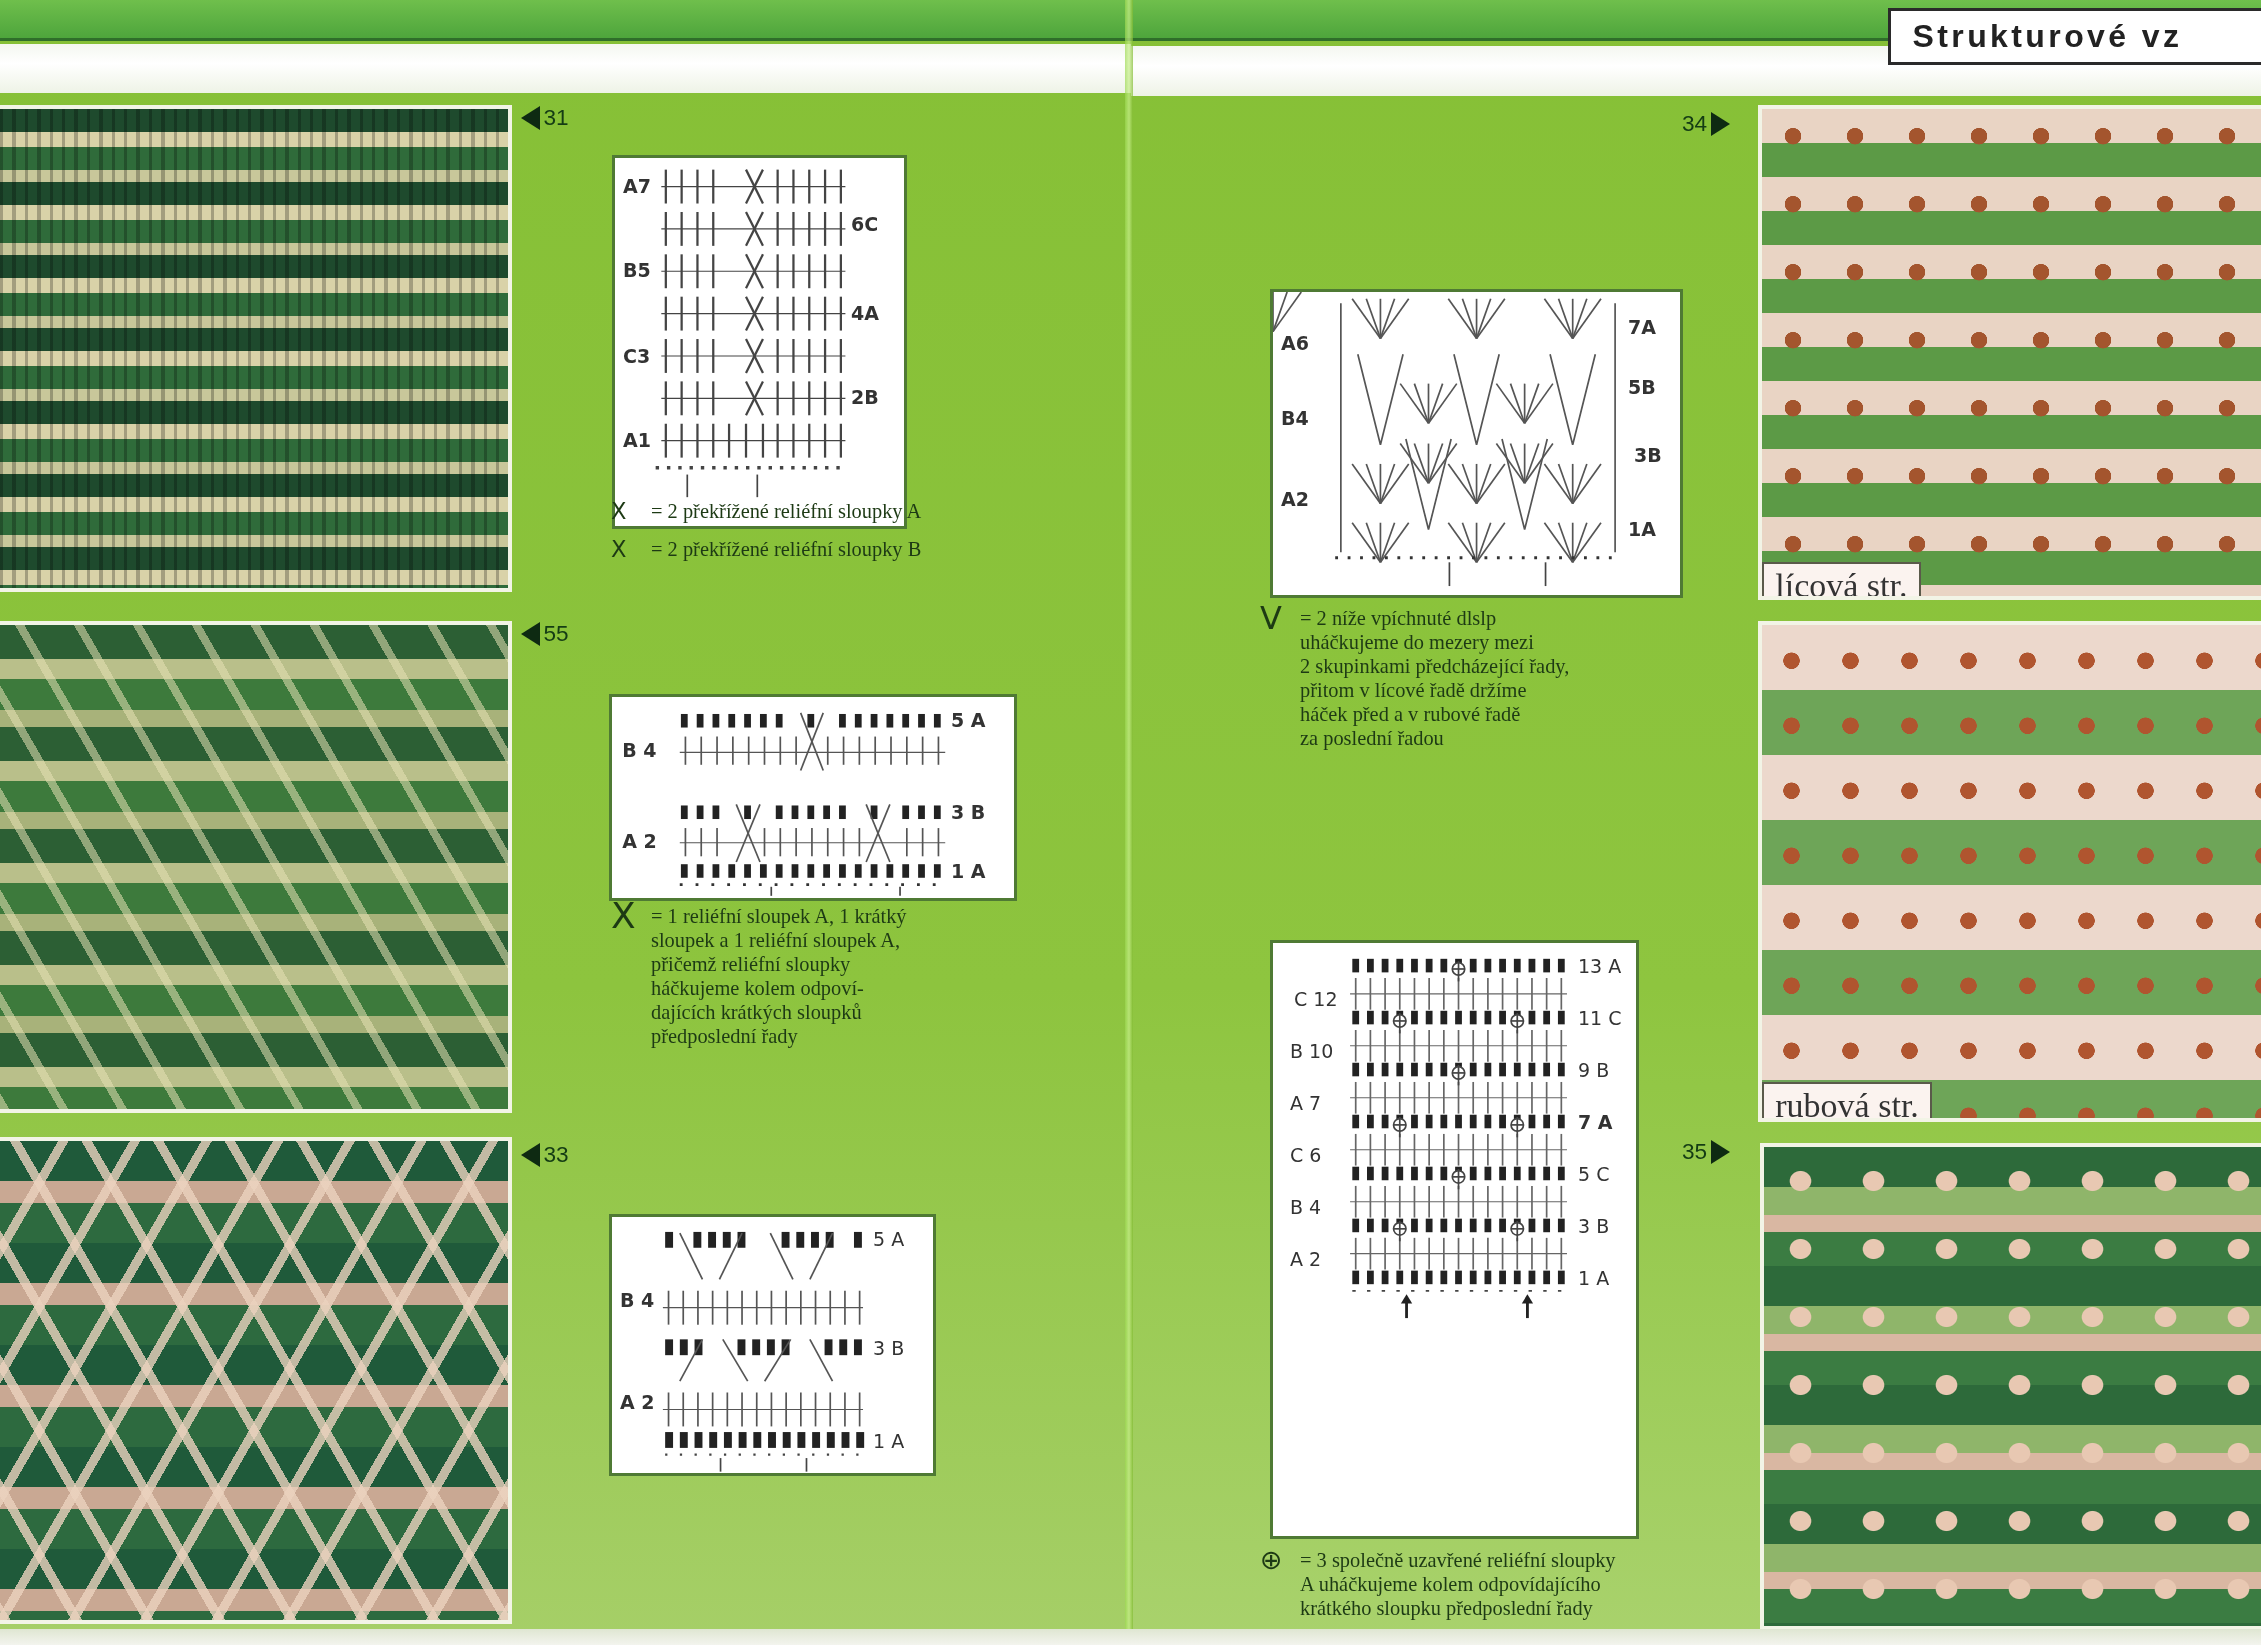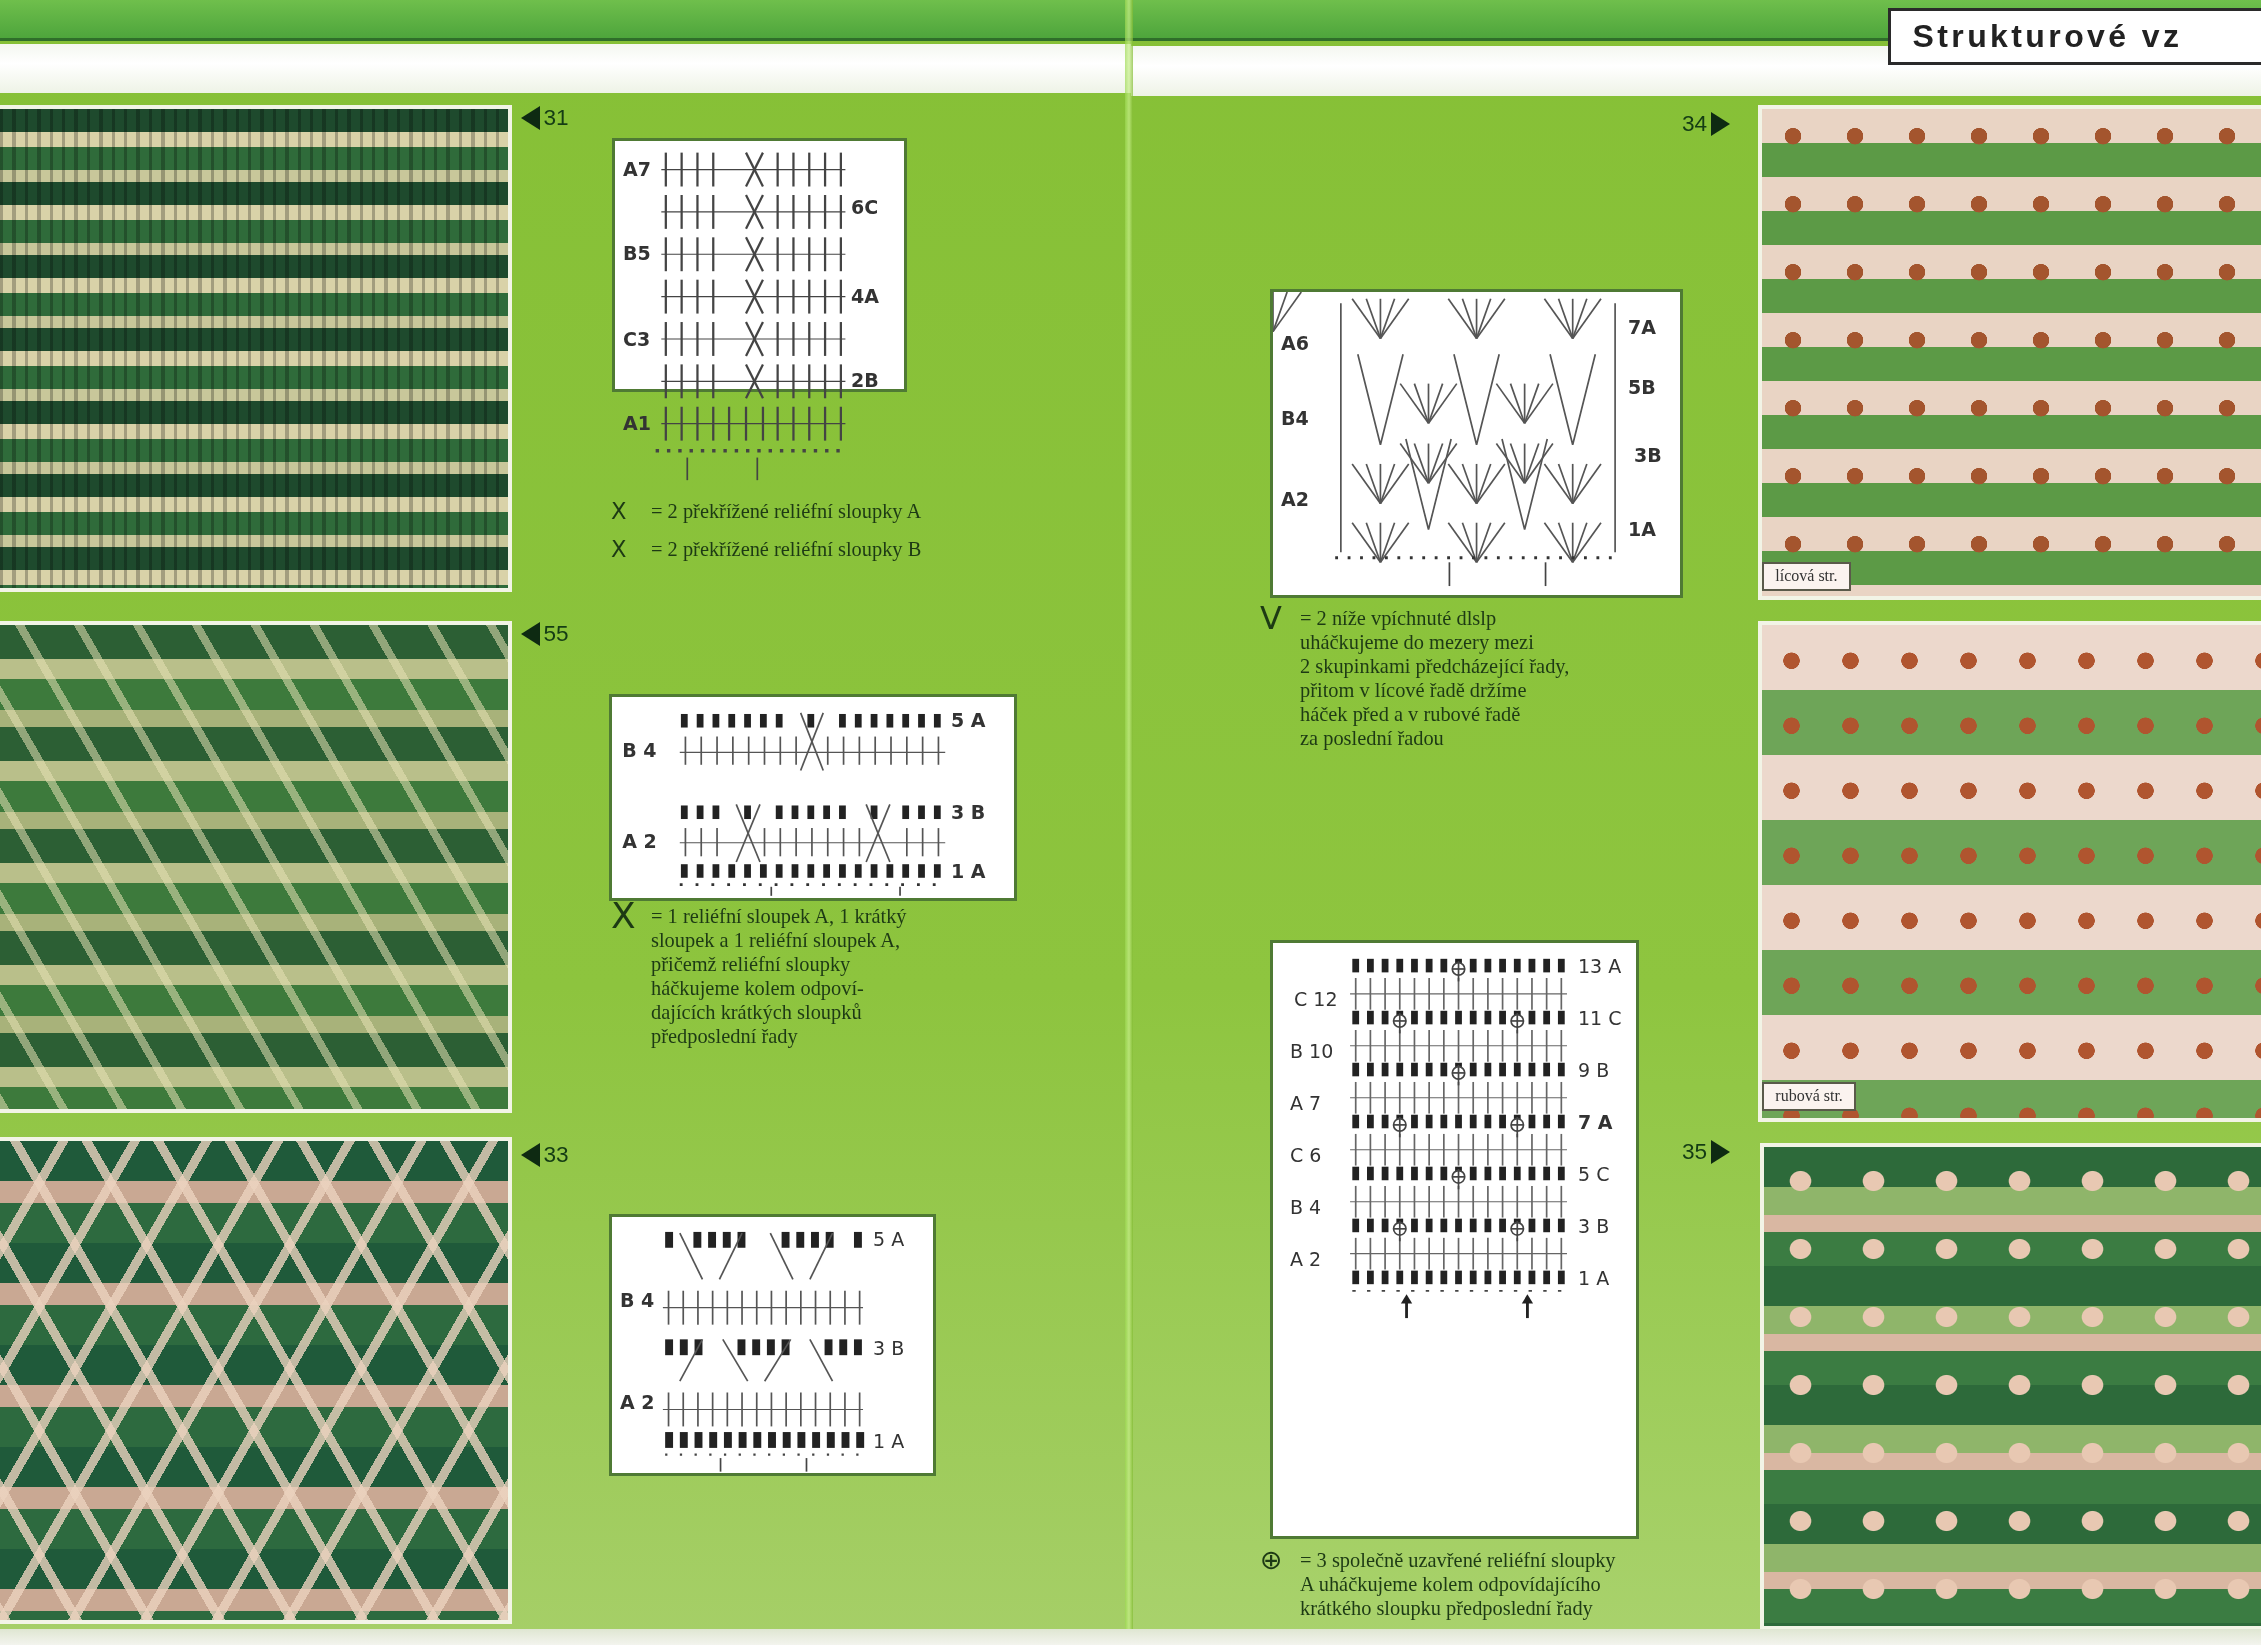--- a/index.html
+++ b/index.html
@@ -34,21 +34,21 @@
   .p34a { background:
       radial-gradient(circle at 50% 40%, #a4552e 0 8px, transparent 8.5px) 0 0/62px 68px,
       repeating-linear-gradient(180deg, #e9d4c4 0 34px, #5c9a46 34px 68px); }
   .p34b { background:
       radial-gradient(circle at 50% 55%, #b0552f 0 8px, transparent 8.5px) 0 0/59px 65px,
       repeating-linear-gradient(180deg, #ecd8cc 0 65px, #6ea558 65px 130px); }
   .p35 { background:
       radial-gradient(ellipse at 50% 50%, #e8c8b2 0 10.2px, transparent 11.3px) 0 0/73px 68px,
       repeating-linear-gradient(180deg, #2d6a3a 0 40px, #8fb56a 40px 68px, #d9b7a2 68px 85px, #3b7c42 85px 119px); }
 
-  .photo-label { position: absolute; left: 0; background: #fbf3ef; border: 2.8px solid #5a5a4a; padding: 3.4px 11.3px; font-family: "Liberation Serif", serif; font-size: 16px; color: #333; }
+  .photo-label { position: absolute; left: 0; background: #fbf3ef; border: 2.8px solid #5a5a4a; padding: 3.4px 11.3px; font-family: "Liberation Serif", serif; font-size: 34px; color: #333; }
 
   .marker { position: absolute; display: flex; align-items: center; gap: 3.4px; font-size: 22.6px; color: #143c14; }
   .tri-left { width: 0; height: 0; border-top: 12.4px solid transparent; border-bottom: 12.4px solid transparent; border-right: 19px solid #0e2a12; }
   .tri-right { width: 0; height: 0; border-top: 12.4px solid transparent; border-bottom: 12.4px solid transparent; border-left: 19px solid #0e2a12; }
 
   .chart { position: absolute; background: #fff; border: 3.4px solid #4f7a34; font-family: "DejaVu Sans", sans-serif; color: #222; }
   .chart svg { position: absolute; left: 0; top: 0; }
   .row-label { position: absolute; font-size: 19px; font-weight: 600; color: #333; }
 
   .legend { position: absolute; font-family: "Liberation Serif", serif; color: #1d3a14; font-size: 20.4px; line-height: 24px; }
@@ -64,21 +64,21 @@
   <div class="top-band"></div>
   <div class="white-band"></div>
 
   <div class="photo" style="left:-4.5px;top:105px;width:516px;height:487px;">
       <div class="photo-inner p31"></div>
     </div>
   <div class="marker" style="left:521px;top:105px;">
     <span class="tri-left"></span>
     <span>31</span>
   </div>
-  <div class="chart" style="left:612px;top:138px;width:295px;height:254px;">
+  <div class="chart" style="left:612px;top:155px;width:295px;height:374px;">
     <svg width="288" height="344" viewBox="0 0 510 608">
       <g stroke="#444" stroke-width="4">
 
         <g id="r31">
           <line x1="90" y1="20" x2="90" y2="80"></line>
             <line x1="118" y1="20" x2="118" y2="80"></line>
             <line x1="146" y1="20" x2="146" y2="80"></line>
             <line x1="174" y1="20" x2="174" y2="80"></line>
           <line x1="232" y1="20" x2="262" y2="80"></line>
             <line x1="262" y1="20" x2="232" y2="80"></line>

